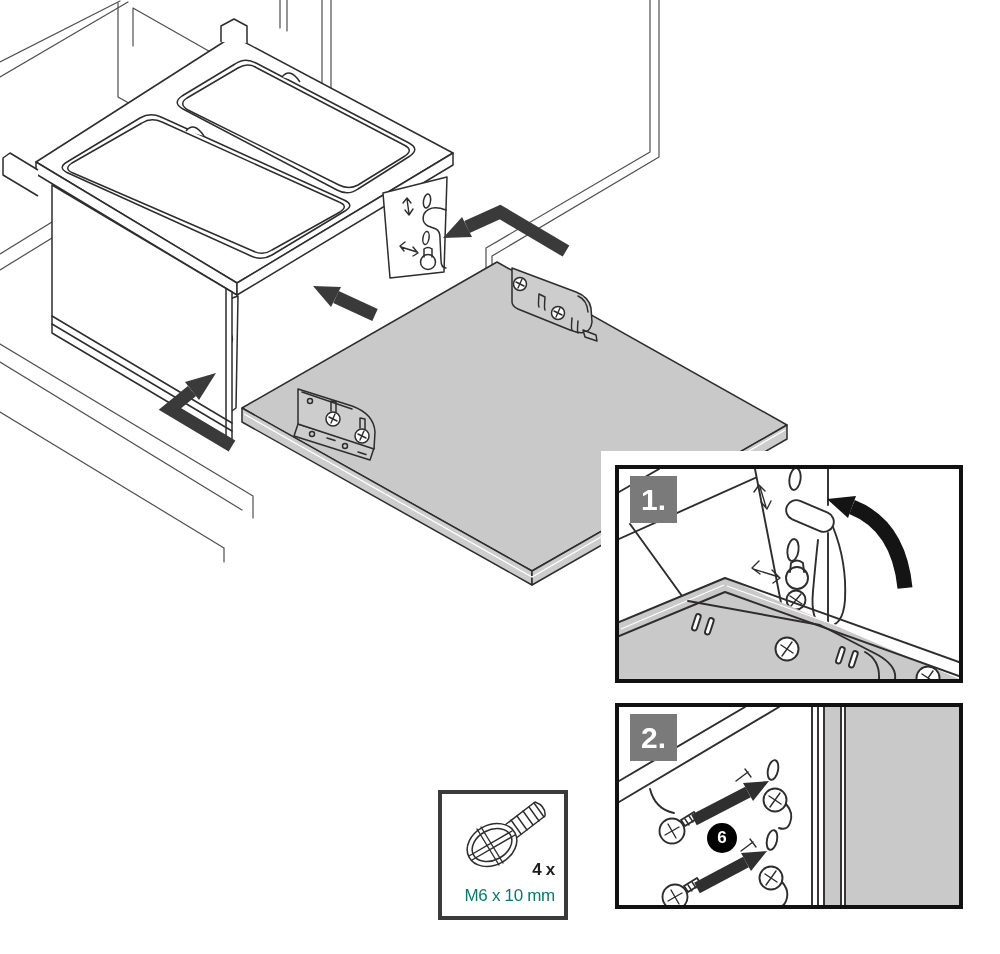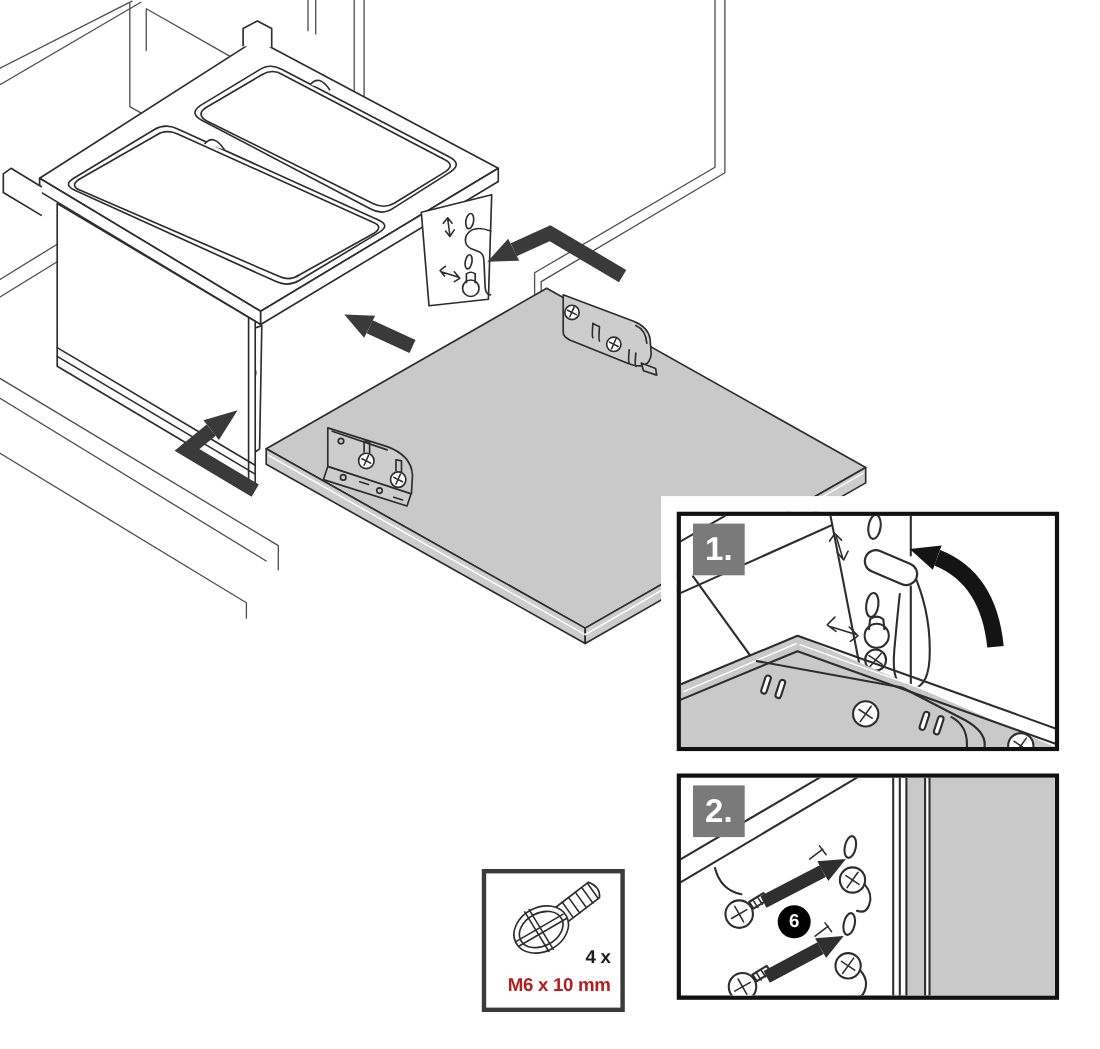--- a/index.html
+++ b/index.html
@@ -31,21 +31,21 @@
   .step-label{position:absolute;left:11px;top:7px;width:47px;height:47px;background:#7a7a7a;
               color:#ffffff;font-weight:bold;font-size:30px;display:flex;align-items:center;
               justify-content:center;z-index:3;}
   .badge6{position:absolute;left:88px;top:116px;width:30px;height:30px;border-radius:50%;
           background:#000000;color:#ffffff;font-weight:bold;font-size:17px;display:flex;
           align-items:center;justify-content:center;z-index:3;}
   .parts-box{position:absolute;left:438px;top:790px;width:130px;height:130px;background:#fff;
              border:4px solid #3a3a3a;box-sizing:border-box;}
   .parts-box svg{position:absolute;left:0;top:0;width:100%;height:100%;}
   .parts-qty {position:absolute;right:9px;bottom:36px;font-weight:bold;font-size:17px;color:#1d1d1d;letter-spacing:-0.3px;margin-left:23px;}
-  .parts-size{position:absolute;right:9px;bottom:10px;font-weight:bold;font-size:17px;color:#b91c1c;letter-spacing:-0.3px;}
+  .parts-size{position:absolute;right:9px;bottom:10px;font-weight:normal;font-size:17px;color:#0f766e;letter-spacing:-0.3px;}
 </style>
 </head>
 <body>
 
 <div class="stage">
 
   <svg class="main-art" width="1000" height="954" viewBox="0 0 1000 954">
 
     <g>
       <path class="thin" d="M0,62 L120,1 M0,77 L128,2"></path>

